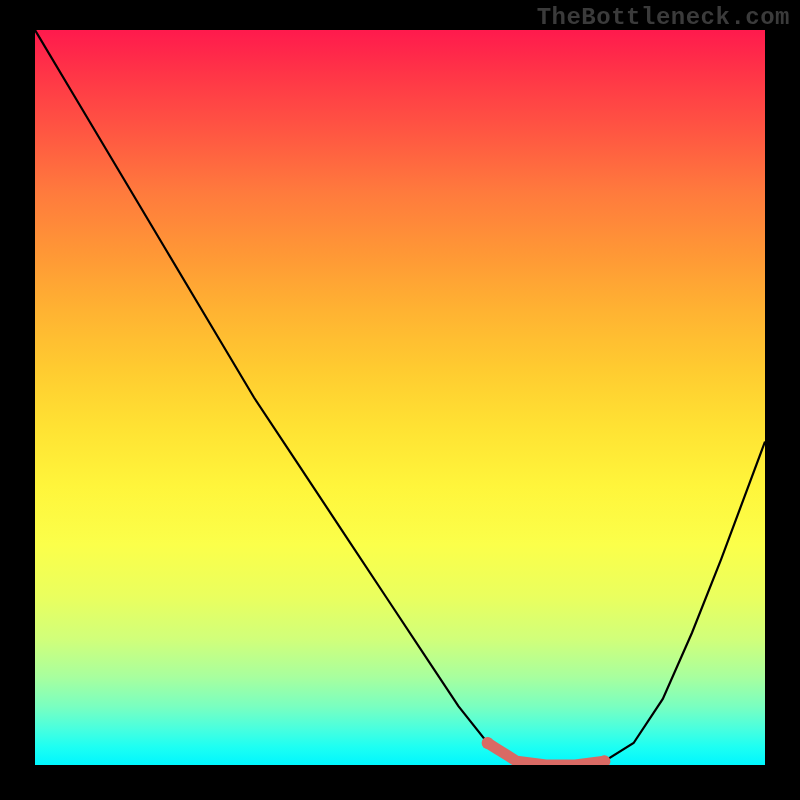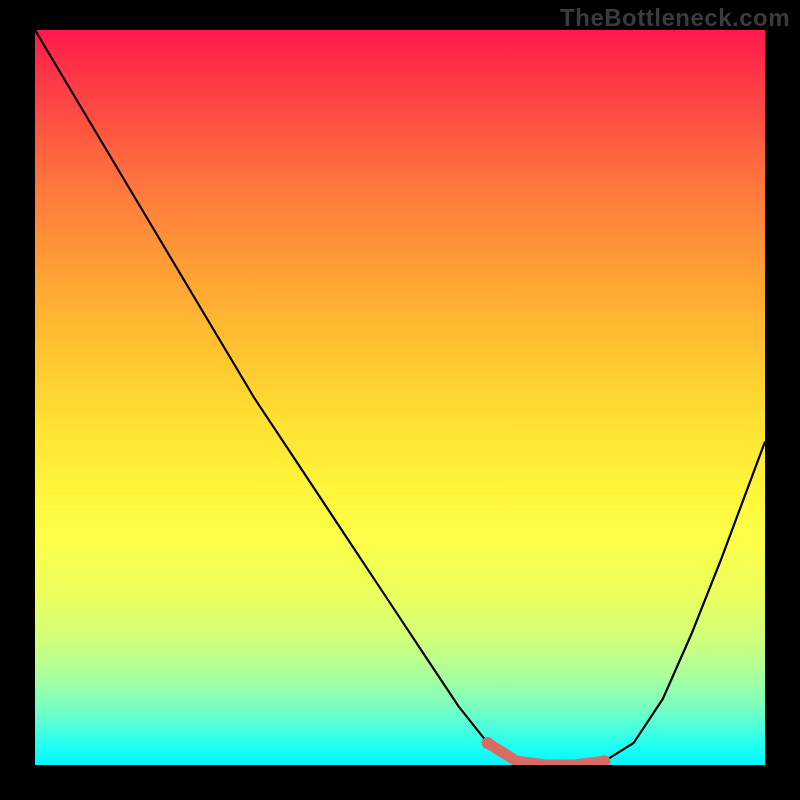--- a/index.html
+++ b/index.html
@@ -19,20 +19,21 @@
   }
   .watermark {
     position: absolute;
     top: 4px;
     right: 10px;
     color: #3b3b3b;
     font-size: 24px;
     font-weight: bold;
     letter-spacing: 0.5px;
     z-index: 10;
+    font-family: Liberation Mono, monospace;
   }
   .plot-area {
     position: absolute;
     left: 35px;
     top: 30px;
     width: 730px;
     height: 735px;
   }
   .gradient-bg {
     position: absolute;

